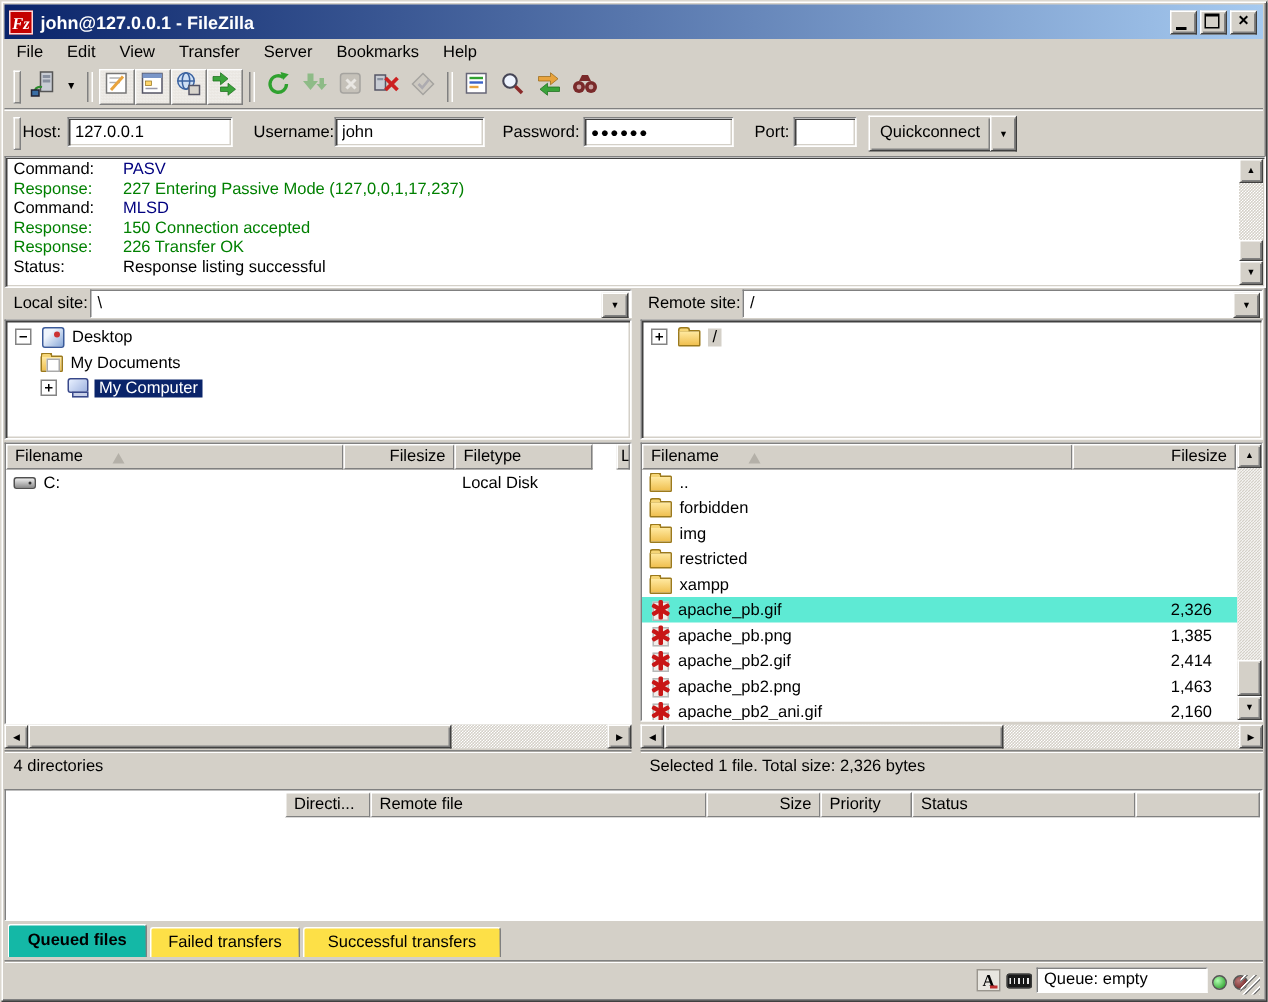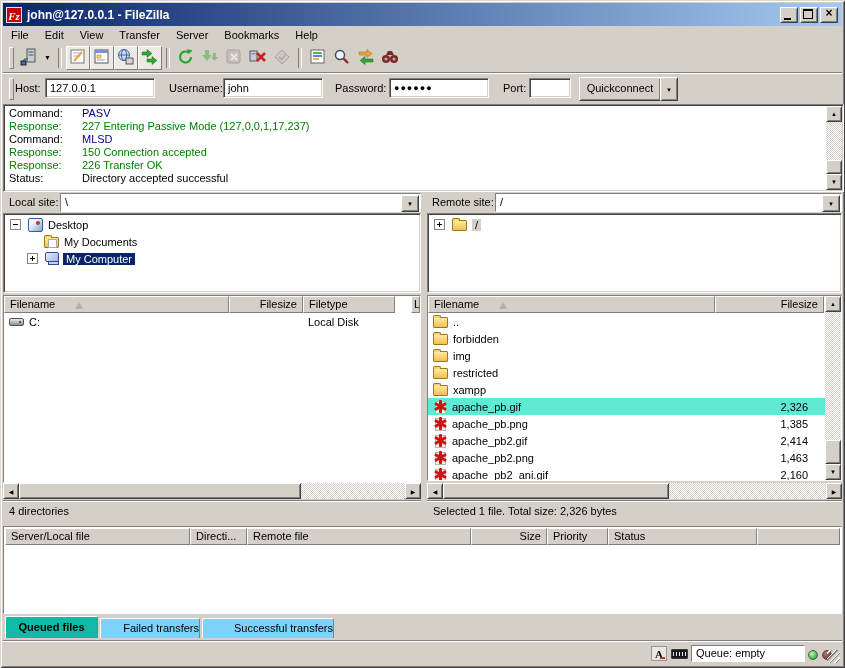--- a/index.html
+++ b/index.html
@@ -116,21 +116,21 @@
   .i-img i:nth-child(3){transform:rotate(-60deg);}
 
   
   .queuebox{left:3px;top:526px;width:839px;height:88px;box-sizing:border-box;}
   .qhead{position:absolute;left:1px;top:1px;right:1px;height:17px;}
   .qbody{position:absolute;left:1px;top:18px;right:1px;bottom:1px;background:#fff;}
   .tabsrow{left:3px;top:616px;width:839px;height:22px;}
   .tab{position:absolute;box-sizing:border-box;text-align:center;
     border:1px solid;border-color:#fff #808080 #808080 #fff;border-bottom:none;border-radius:2px 2px 0 0;}
   .tab.active{top:0;height:22px;background:#14b8a6;font-weight:bold;line-height:20px;z-index:2;}
-  .tab.idle{top:2px;height:20px;background:#7dd3fc;line-height:18px;text-align:right;}
+  .tab.idle{top:2px;height:20px;background:#fde047;line-height:18px;}
 
   
   .statusbar{left:3px;top:640px;width:839px;height:25px;border-top:1px solid #808080;
     box-shadow:inset 0 1px 0 #fff;box-sizing:border-box;}
   .ascii{position:absolute;left:648px;top:5px;width:16px;height:15px;text-align:center;
     font:bold 11px/14px "Liberation Serif",serif;border:1px solid #9a968e;background:#e8e6e0;box-sizing:border-box;}
   .ascii::after{content:"";position:absolute;right:1px;bottom:1px;width:5px;height:2px;background:#c03030;}
   .badge{position:absolute;left:668px;top:8px;width:17px;height:10px;background:#181818;border-radius:2px;
     box-shadow:inset 0 0 0 1px #3a3a3a;}
   .badge::after{content:"";position:absolute;left:2px;top:3px;right:2px;height:4px;
@@ -291,21 +291,21 @@
     <div class="qbtn raised" style="left:657px;width:16px;"><span class="ad" style="font-size:6px;"></span></div>
   </div>
 
   <div class="abs logview sunken">
     <div class="loglines">
       <div class="logline lt-command"><span class="loglabel">Command:</span><span class="logtext">PASV</span></div>
       <div class="logline lt-response"><span class="loglabel">Response:</span><span class="logtext">227 Entering Passive Mode (127,0,0,1,17,237)</span></div>
       <div class="logline lt-command"><span class="loglabel">Command:</span><span class="logtext">MLSD</span></div>
       <div class="logline lt-response"><span class="loglabel">Response:</span><span class="logtext">150 Connection accepted</span></div>
       <div class="logline lt-response"><span class="loglabel">Response:</span><span class="logtext">226 Transfer OK</span></div>
-      <div class="logline lt-status"><span class="loglabel">Status:</span><span class="logtext">Directory accepted successful</span></div>
+      <div class="logline lt-status"><span class="loglabel">Status:</span><span class="logtext">Response listing successful</span></div>
     </div>
     <div style="position:absolute;top:1px;right:1px;bottom:1px;width:16px;">
       <div class="track" style="position:absolute;top:16px;bottom:16px;left:0;right:0;"></div>
       <div class="sbtn raised au" style="top:0;left:0;"></div>
       <div class="thumb raised" style="left:0;width:16px;bottom:16px;height:14px;"></div>
       <div class="sbtn raised ad" style="bottom:0;left:0;"></div>
     </div>
   </div>
 
   <span class="sitelabel" style="left:9px;">Local site:</span>
@@ -323,21 +323,21 @@
         <span class="ad"></span>
       </div>
   </div>
 
   <div class="treebox sunken" style="left:3px;width:418px;">
     <div class="trow" style="padding-left:6px;">
       <span class="exp"></span>
       <span class="i-desktop" style="margin-left:7px;"></span>
       <span style="margin-left:5px;">Desktop</span>
     </div>
-    <div class="trow" style="padding-left:40px;">
+    <div class="trow" style="padding-left:23px;">
       <span class="i-folder i-mydocs"></span>
       <span style="margin-left:5px;">My Documents</span>
     </div>
     <div class="trow" style="padding-left:23px;">
       <span class="exp plus"></span>
       <span class="i-pc" style="margin-left:7px;"></span>
       <span class="sel-active" style="margin-left:4px;">My Computer</span>
     </div>
   </div>
 
@@ -460,21 +460,20 @@
   <div style="position:absolute;left:427px;top:483px;width:415px;height:16px;">
     <div class="track" style="position:absolute;left:16px;right:16px;top:0;bottom:0;"></div>
     <div class="sbtn raised al" style="left:0;top:0;"></div>
     <div class="thumb raised" style="top:0;height:16px;left:16px;width:226px;"></div>
     <div class="sbtn raised ar" style="right:0;top:0;"></div>
   </div>
   <div class="statusrow" style="left:427px;width:415px;">Selected 1 file. Total size: 2,326 bytes</div>
 
   <div class="abs queuebox sunken-l">
     <div class="qhead">
-      <div class="hcell" style="left:0;width:185px;">Server/Local file</div>
       <div class="hcell" style="left:185px;width:57px;">Directi...</div>
       <div class="hcell" style="left:242px;width:224px;">Remote file</div>
       <div class="hcell" style="left:466px;width:76px;text-align:right;">Size</div>
       <div class="hcell" style="left:542px;width:61px;">Priority</div>
       <div class="hcell" style="left:603px;width:149px;">Status</div>
       <div class="hcell" style="left:752px;right:0;"></div>
     </div>
     <div class="qbody"></div>
   </div>
 

